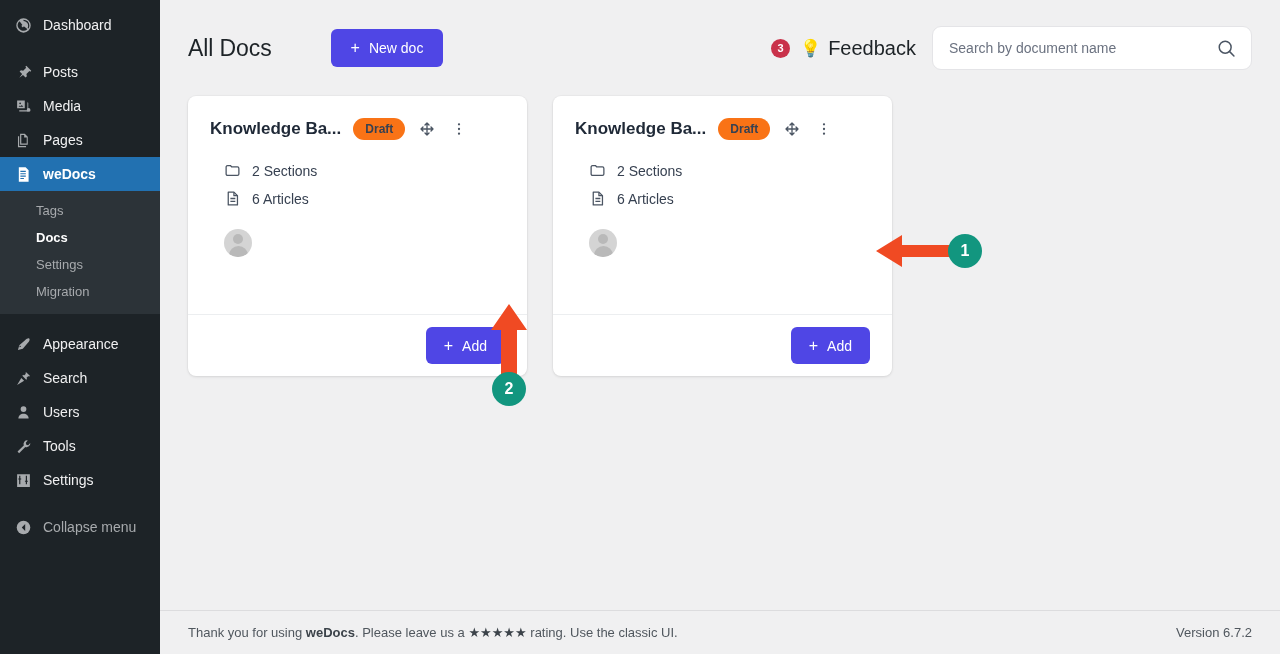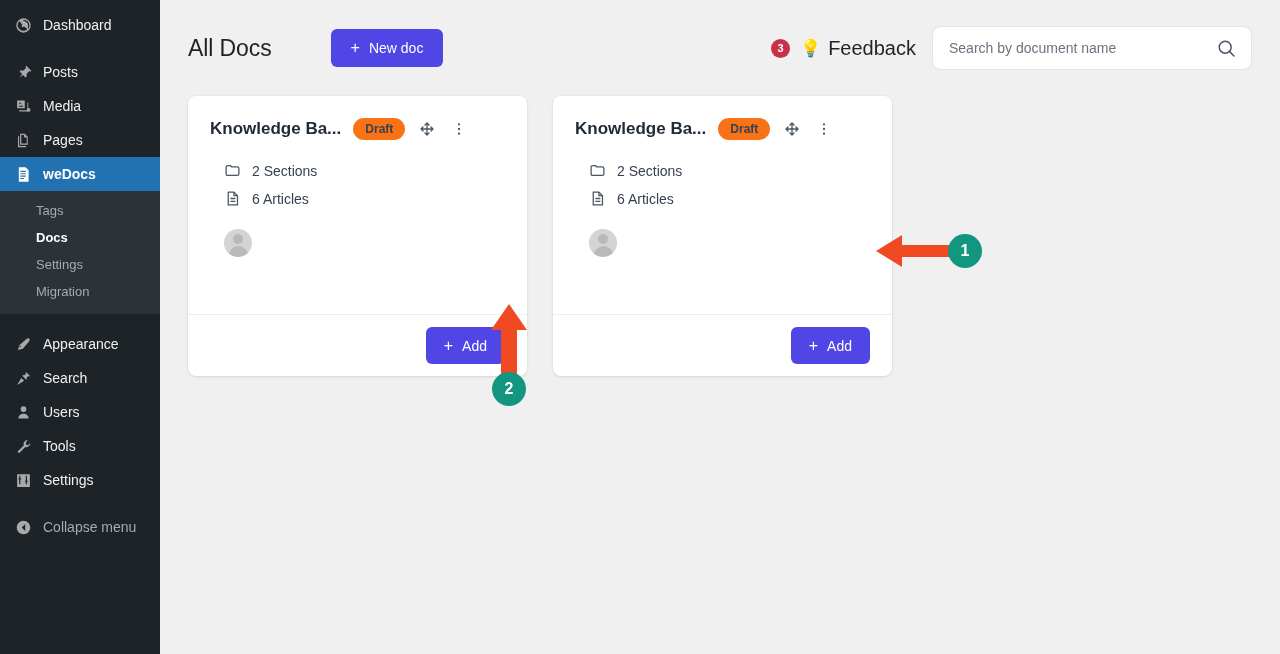--- a/index.html
+++ b/index.html
@@ -597,15 +597,21 @@
 
       <div class="annot" style="left:326px; top:300px;">
         <svg width="46" height="110" viewBox="0 0 46 110">
           <path d="M23 4 L41 30 L31 30 L31 92 L15 92 L15 30 L5 30 Z" fill="#f04a23"></path>
         </svg>
         <span class="annot-num" style="left:6px; top:72px;">2</span>
       </div>
 
     </div>
 
+    <div class="footer">
+      <span>
+        <span>Thank you for using </span><b>weDocs</b><span>. Please leave us a </span><span class="stars">★★★★★</span><span> rating. Use the classic UI.</span>
+      </span>
+      <span class="right">Version 6.7.2</span>
+    </div>
 
   </div>
 </div>
 
 </body></html>

